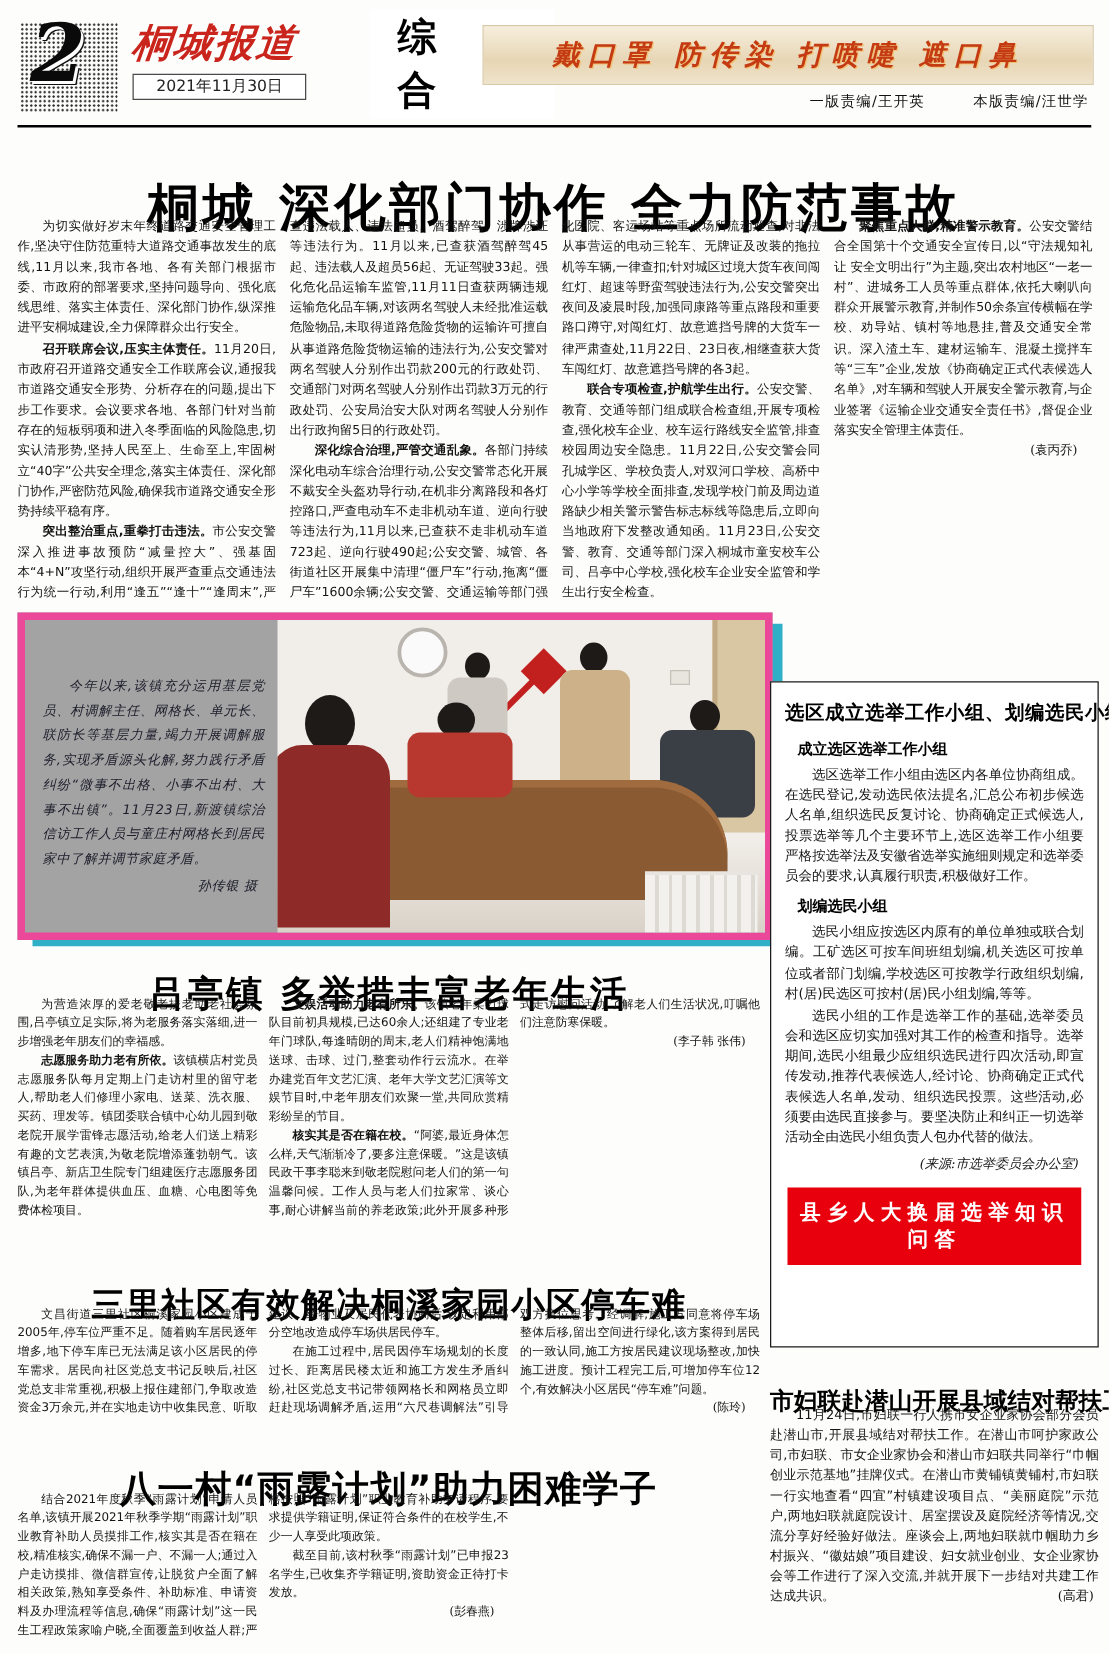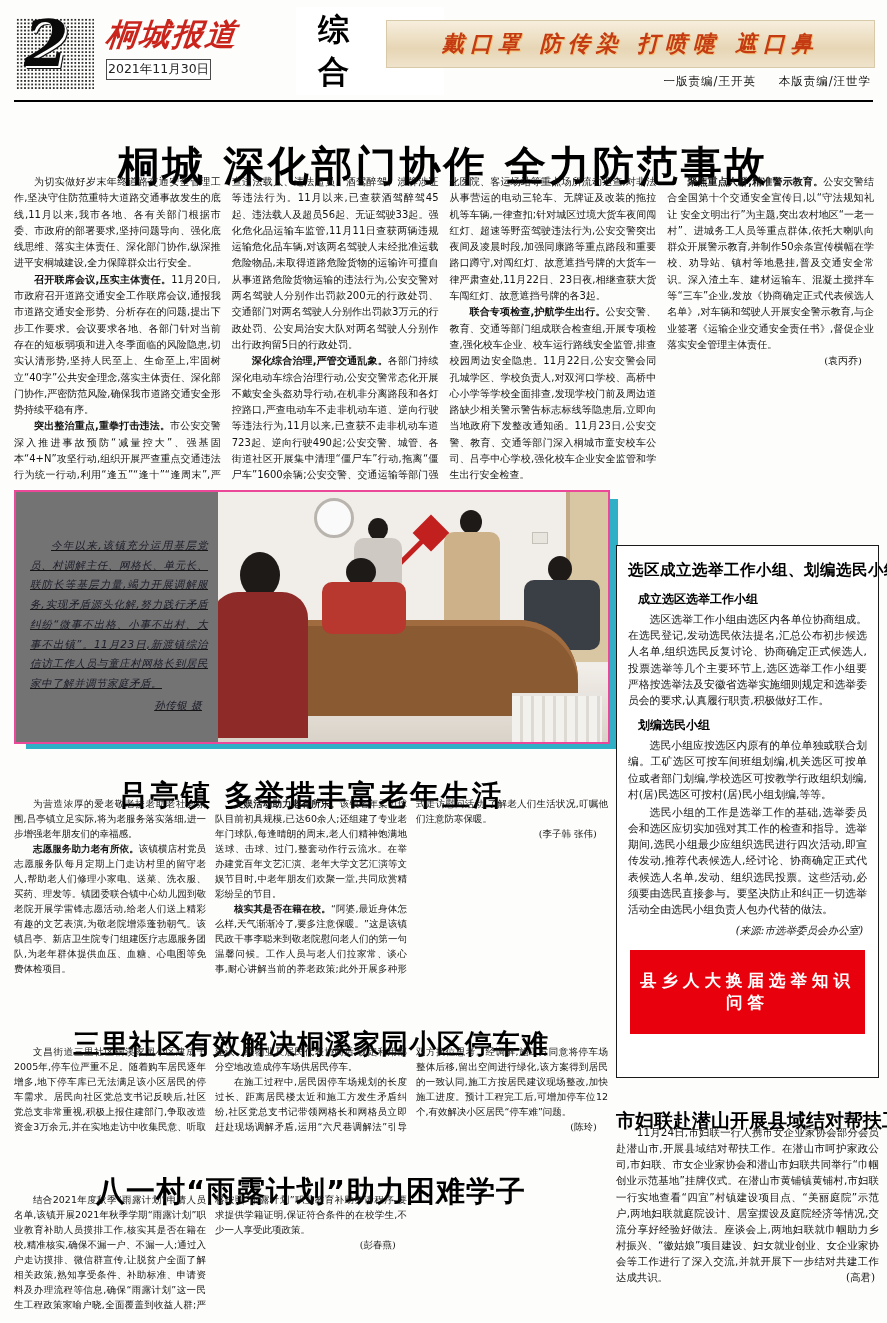--- a/index.html
+++ b/index.html
@@ -8,45 +8,45 @@
   .abs{position:absolute;}
   
   .masthead{top:14px;left:14px;width:859px;height:86px;}
   .dots{background-image:radial-gradient(#2e2e2e 0.9px,transparent 1.05px);background-size:3.6px 3.6px;}
   .pagenum-wrap{position:absolute;left:2px;top:4px;width:78px;height:72px;}
   .pagenum{position:absolute;left:8px;top:-12px;font-family:"DejaVu Serif",serif;font-style:italic;
            font-weight:900;font-size:64px;color:#0a0a0a;text-shadow:2px 2px 0 #fff,3px 3px 0 #111;}
   .title-wrap{position:absolute;left:92px;top:0;width:170px;}
   .paper-name{font-family:"DejaVu Serif",serif;font-weight:bold;font-style:italic;font-size:31px;
               color:#c9251c;transform:skewX(-6deg);letter-spacing:2px;white-space:nowrap;}
-  .date-box{margin-top:3px;border:1.5px solid #4a4a4a;display:inline-block;padding:1px 1px;
+  .date-box{margin-top:3px;border:1.5px solid #4a4a4a;display:inline-block;padding:1px 18px;
             font-size:12.5px;color:#222;background:#fff;}
   .section-wrap{position:absolute;left:282px;top:2px;width:148px;height:70px;display:flex;
                 align-items:center;justify-content:center;}
   .section-name{font-size:31px;font-weight:bold;letter-spacing:22px;padding-left:22px;color:#000;
                 background:#fff;padding:2px 0 2px 22px;}
   .banner{position:absolute;left:372px;top:6px;width:487px;height:46px;
           background:linear-gradient(#f6eedd,#e7d6b5 60%,#efe3cc);border:1px solid #d8c9a8;
           display:flex;align-items:center;justify-content:center;}
   .slogan{font-family:"DejaVu Serif",serif;font-weight:bold;font-style:italic;font-size:22px;
           color:#c43a12;letter-spacing:6px;text-shadow:1px 1px 0 #f2c275;}
   .editors{position:absolute;right:2px;top:60px;font-size:11.5px;color:#111;letter-spacing:1px;}
-  .editors span{margin-left:18px;}
+  .editors span{margin-left:34px;}
   .mast-rule{top:100px;left:14px;width:859px;border-top:2.5px solid #000;}
   
   .lead-headline{top:112px;left:14px;width:859px;text-align:center;font-size:41px;font-weight:bold;
                  letter-spacing:3px;color:#000;white-space:nowrap;}
   .lead-body{top:174px;left:14px;width:860px;height:310px;column-count:4;column-gap:11px;
              column-fill:auto;font-size:10px;line-height:1.63;text-align:justify;overflow:hidden;}
   .lead-body p,.art-body p{margin:0;text-indent:2em;}
   .lead-body b,.art-body b{font-weight:bold;}
   p.byline{text-indent:0;text-align:right;padding-right:1.2em;font-family:"DejaVu Serif",serif;}
   
-  .photo-block{top:490px;left:14px;width:592px;height:250px;background:#737373;
-               border:2px solid #ec4899;box-shadow:10px 7px 0 -2px #2fb0c6;display:flex;text-decoration:underline;}
+  .photo-block{top:490px;left:14px;width:592px;height:250px;background:#a3a3a3;
+               border:6px solid #ec4899;box-shadow:10px 7px 0 -2px #2fb0c6;display:flex;}
   .caption-pane{width:178px;padding:44px 10px 8px 14px;font-size:10.5px;font-style:italic;
                 line-height:1.88;letter-spacing:0.5px;color:#1b1b2a;text-align:justify;}
   .caption-text{text-indent:2em;display:block;}
   .caption-credit{display:block;text-align:right;margin-top:2px;padding-right:6px;}
   .photo{flex:1;position:relative;background:linear-gradient(#f1ede8 70%,#d9d2c8);overflow:hidden;}
   .clock{position:absolute;left:96px;top:6px;width:34px;height:34px;border-radius:50%;
          background:#fafafa;border:3px solid #b9b5ae;}
   .knot{position:absolute;left:200px;top:28px;width:26px;height:26px;background:#c21f1f;
         transform:rotate(45deg);}
   .knot:after{content:"";position:absolute;left:10px;top:24px;width:5px;height:34px;background:#c21f1f;}
@@ -72,21 +72,21 @@
   
   .election-box{top:545px;left:616px;width:263px;height:533px;border:1.5px solid #1a1a1a;
                 background:#fff;padding:12px 11px 0 11px;box-sizing:border-box;}
   .box-title{text-align:center;font-size:15.5px;font-weight:bold;letter-spacing:0.5px;
              white-space:nowrap;margin:2px 0 10px 0;color:#000;}
   .box-sec-h{font-weight:bold;font-size:12px;margin:8px 0 4px 10px;color:#000;}
   .box-p{font-size:10.8px;line-height:1.5;text-align:justify;text-indent:2em;margin:0 0 2px 0;}
   .box-source{text-align:right;font-size:10.5px;font-style:italic;font-family:"DejaVu Serif",serif;
               margin:6px 4px 0 0;}
   .red-banner{margin:12px 2px 0 2px;background:#e8000d;color:#fff;font-weight:bold;font-size:16.5px;
-              letter-spacing:5px;text-align:center;padding:20px 0;}
+              letter-spacing:5px;text-align:center;padding:9px 0;}
   .fulian-h{top:1092px;left:616px;width:263px;text-align:center;font-size:19px;font-weight:bold;
             white-space:nowrap;color:#000;}
   .fulian-b{top:1124px;left:616px;width:263px;height:196px;font-size:10.4px;line-height:1.55;
             text-align:justify;overflow:hidden;}
   .fulian-b p{margin:0;text-indent:2em;}
   .fulian-byline{float:right;font-family:"DejaVu Serif",serif;padding-right:4px;}
 </style>
 </head>
 <body>
 
@@ -164,20 +164,21 @@
 <h2 class="abs art art-headline a2-h">三里社区有效解决桐溪家园小区停车难</h2>
 <div class="abs art art-body a2-b">
   <p><span>文昌街道三里社区桐溪家园小区建成于2005年,停车位严重不足。随着购车居民逐年增多,地下停车库已无法满足该小区居民的停车需求。居民向社区党总支书记反映后,社区党总支非常重视,积极上报住建部门,争取改造资金3万余元,并在实地走访中收集民意、听取建议。经物业及居民代表协商后,议定利用部分空地改造成停车场供居民停车。</span></p>
   <p><span>在施工过程中,居民因停车场规划的长度过长、距离居民楼太近和施工方发生矛盾纠纷,社区党总支书记带领网格长和网格员立即赶赴现场调解矛盾,运用“六尺巷调解法”引导双方换位思考。经调解,施工方同意将停车场整体后移,留出空间进行绿化,该方案得到居民的一致认同,施工方按居民建议现场整改,加快施工进度。预计工程完工后,可增加停车位12个,有效解决小区居民“停车难”问题。</span></p>
   <p class="byline">(陈玲)</p>
 </div>
 
 <h2 class="abs art art-headline a3-h">八一村“雨露计划”助力困难学子</h2>
 <div class="abs art art-body a3-b">
   <p><span>结合2021年度秋季“雨露计划”申请人员名单,该镇开展2021年秋季学期“雨露计划”职业教育补助人员摸排工作,核实其是否在籍在校,精准核实,确保不漏一户、不漏一人;通过入户走访摸排、微信群宣传,让脱贫户全面了解相关政策,熟知享受条件、补助标准、申请资料及办理流程等信息,确保“雨露计划”这一民生工程政策家喻户晓,全面覆盖到收益人群;严格按照“雨露计划”职业教育补助申请程序,要求提供学籍证明,保证符合条件的在校学生,不少一人享受此项政策。</span></p>
+  <p><span>截至目前,该村秋季“雨露计划”已申报23名学生,已收集齐学籍证明,资助资金正待打卡发放。</span></p>
   <p class="byline">(彭春燕)</p>
 </div>
 
 <section class="abs election-box">
   <h3 class="box-title">选区成立选举工作小组、划编选民小组</h3>
   <h4 class="box-sec-h">成立选区选举工作小组</h4>
   <p class="box-p">选区选举工作小组由选区内各单位协商组成。在选民登记,发动选民依法提名,汇总公布初步候选人名单,组织选民反复讨论、协商确定正式候选人,投票选举等几个主要环节上,选区选举工作小组要严格按选举法及安徽省选举实施细则规定和选举委员会的要求,认真履行职责,积极做好工作。</p>
   <h4 class="box-sec-h">划编选民小组</h4>
   <p class="box-p">选民小组应按选区内原有的单位单独或联合划编。工矿选区可按车间班组划编,机关选区可按单位或者部门划编,学校选区可按教学行政组织划编,村(居)民选区可按村(居)民小组划编,等等。</p>
   <p class="box-p">选民小组的工作是选举工作的基础,选举委员会和选区应切实加强对其工作的检查和指导。选举期间,选民小组最少应组织选民进行四次活动,即宣传发动,推荐代表候选人,经讨论、协商确定正式代表候选人名单,发动、组织选民投票。这些活动,必须要由选民直接参与。要坚决防止和纠正一切选举活动全由选民小组负责人包办代替的做法。</p>

